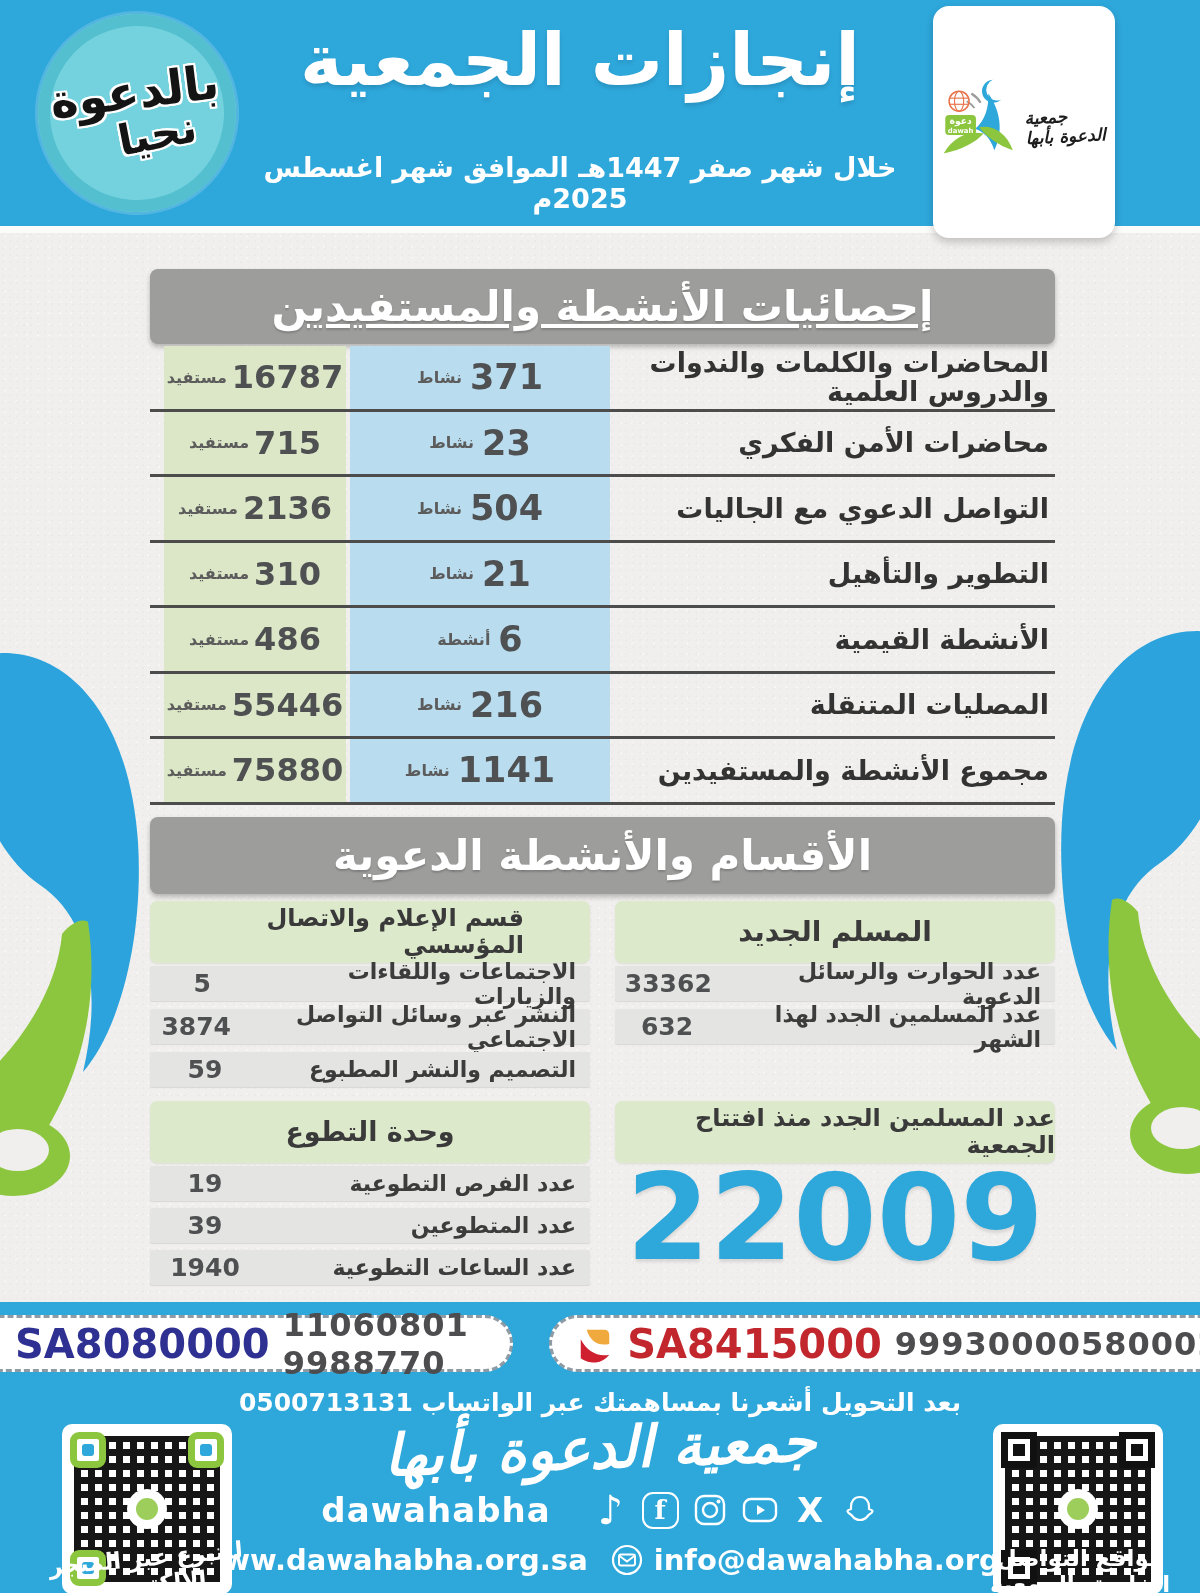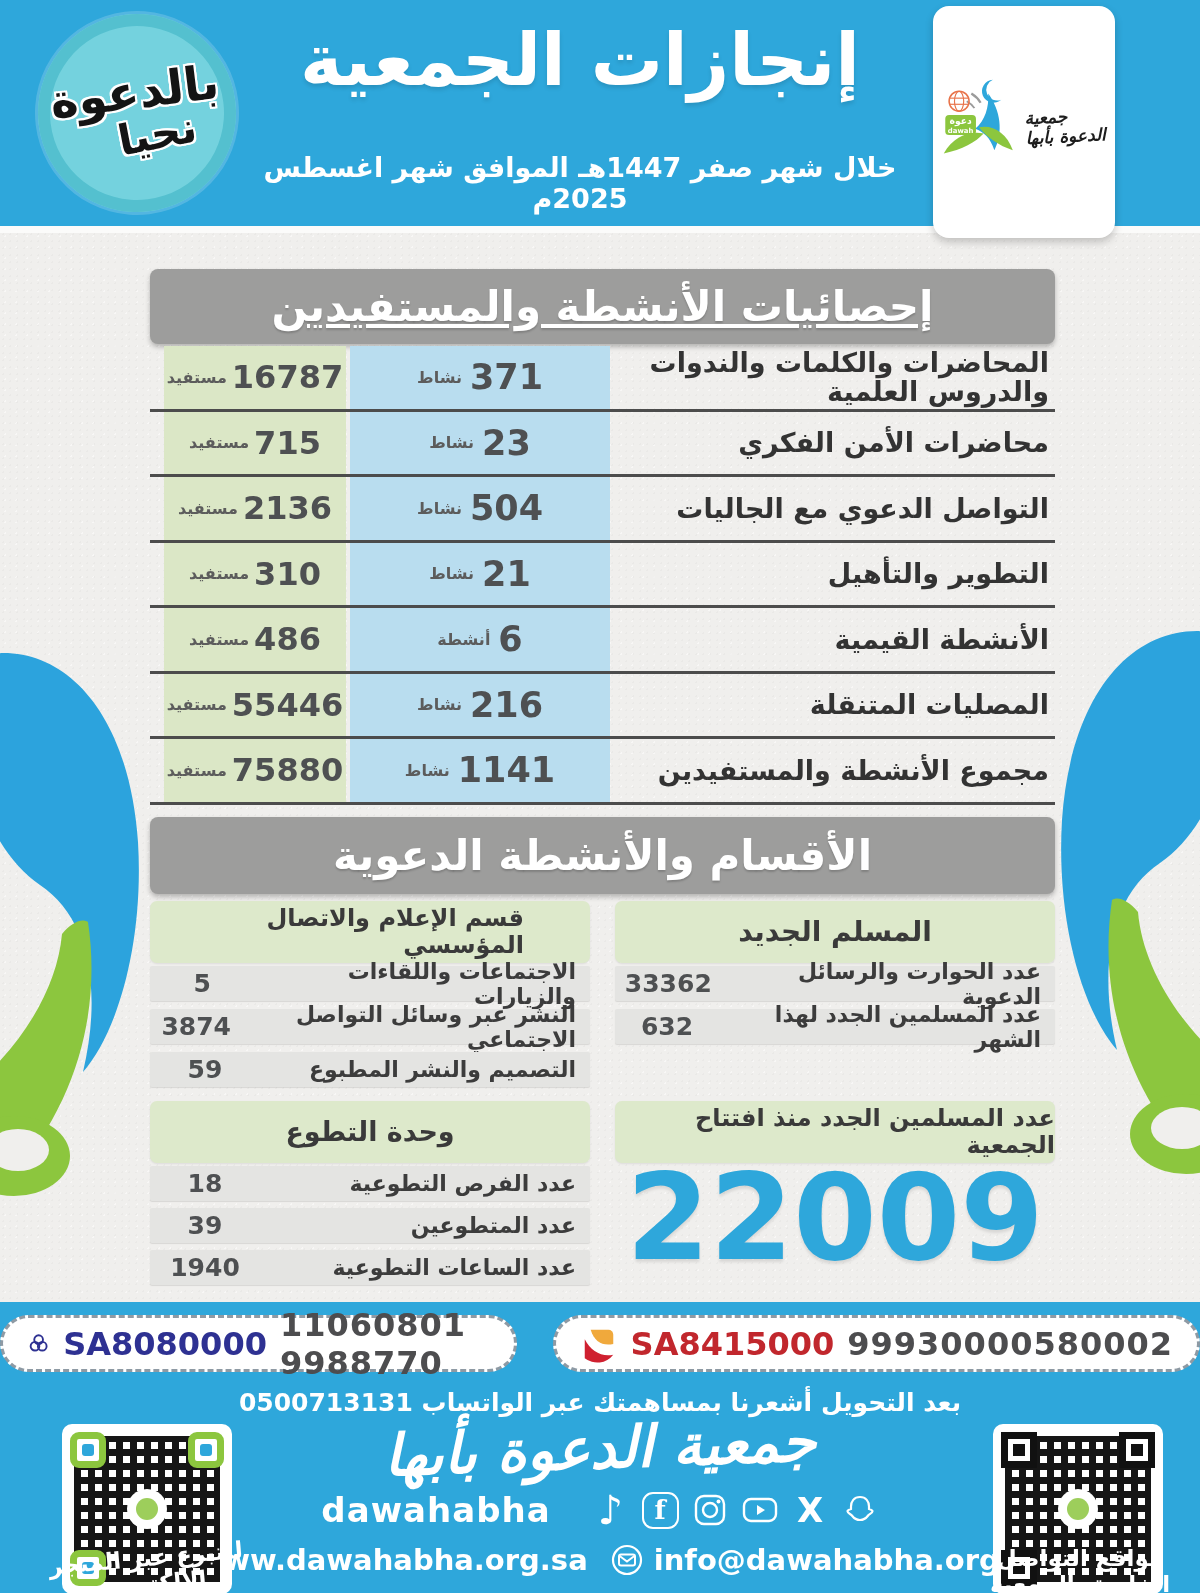--- a/index.html
+++ b/index.html
@@ -93,21 +93,21 @@
     font-size:120px; font-weight:800; color:#2ea7db; line-height:1; z-index:1;
     text-shadow:0 3px 3px rgba(0,0,0,0.1);
   }
   
   .footer{ position:absolute; left:0; top:1302px; width:1200px; height:291px; background:#2ea7db; z-index:2;}
   .pills{ position:absolute; top:13px; left:0; right:0; display:flex; justify-content:center; gap:36px; }
   .pill{
     height:57px; background:#fff; border:3px dashed #8e9aa4; border-radius:29px;
     display:flex; align-items:center; gap:13px; padding:0 24px;
   }
-  .pill .iban{ font-size:32px; font-weight:800; }
+  .pill .iban{ font-size:40px; font-weight:800; }
   .iban-blue{ color:#2e3192; } .iban-red{ color:#c1272d; }
   .pill .acct{ font-size:32px; font-weight:700; color:#4d4d4f; letter-spacing:1px;}
   .whatsapp{ position:absolute; top:86px; left:0; right:0; text-align:center; color:#fff;
     font-size:25px; font-weight:700; direction:rtl; }
   .whatsapp .wa-num{ letter-spacing:4px; font-weight:800; }
   .calligraphy{ position:absolute; top:112px; left:0; right:0; text-align:center; color:#fff;
     font-size:57px; font-weight:800; font-family:"DejaVu Serif", serif; font-style:italic;
     transform:rotate(-2deg); direction:rtl;}
   .social{ position:absolute; top:188px; left:0; right:0; display:flex; justify-content:center;
     align-items:center; gap:13px; color:#fff; }
@@ -305,21 +305,21 @@
       <span class="sub-value">59</span>
     </div>
   </div>
 
   <div class="col-header" id="volunteer-header">وحدة التطوع</div>
   <div class="col-header" id="total-header">عدد المسلمين الجدد منذ افتتاح الجمعية</div>
 
   <div class="volunteer-rows">
     <div class="sub-row" style="top:1166px;">
       <span class="sub-label">عدد الفرص التطوعية</span>
-      <span class="sub-value">18</span>
+      <span class="sub-value">19</span>
     </div>
     <div class="sub-row" style="top:1208px;">
       <span class="sub-label">عدد المتطوعين</span>
       <span class="sub-value">39</span>
     </div>
     <div class="sub-row" style="top:1250px;">
       <span class="sub-label">عدد الساعات التطوعية</span>
       <span class="sub-value">1940</span>
     </div>
   </div>

